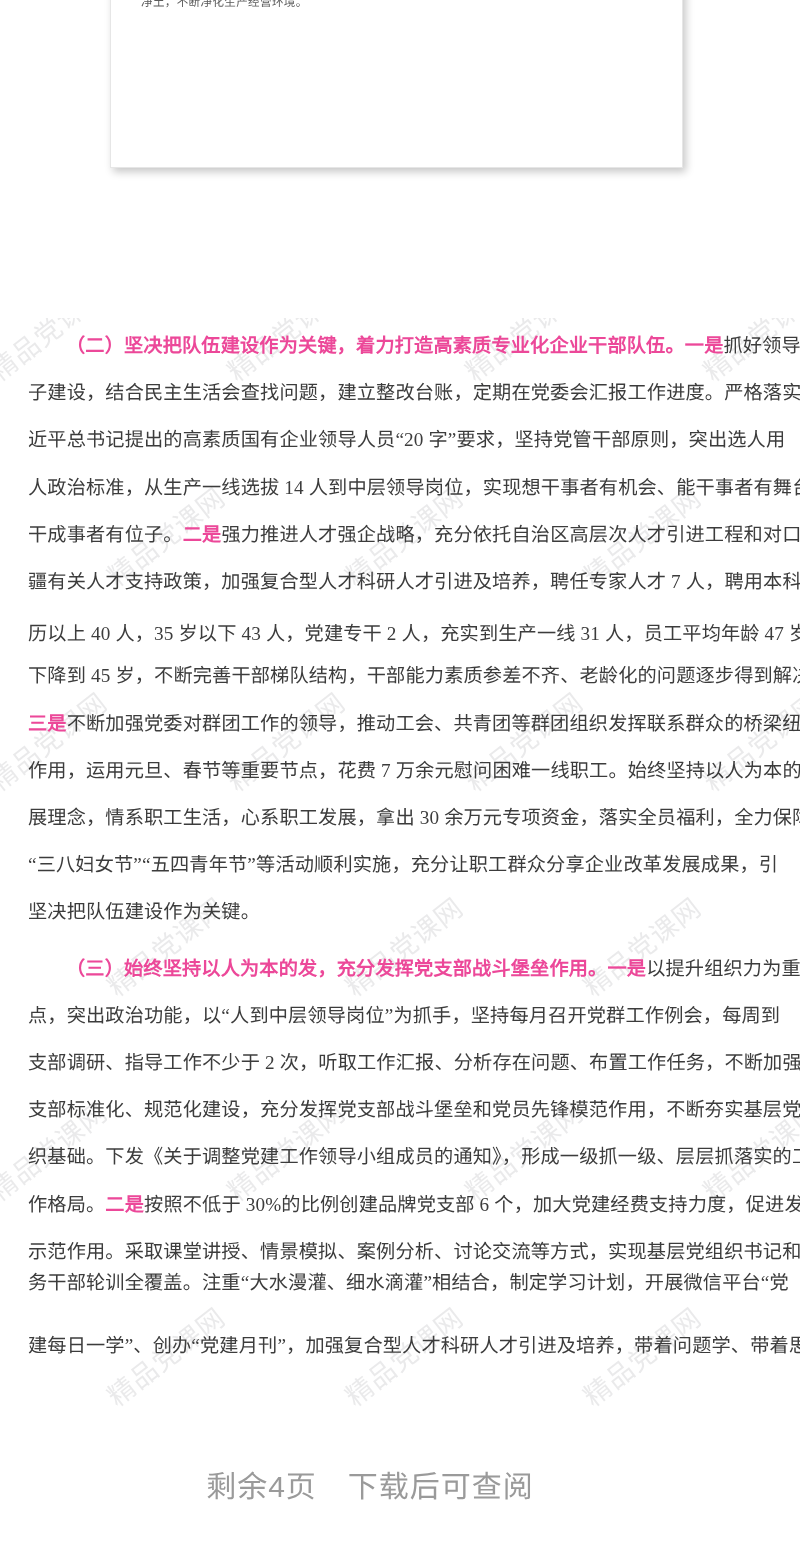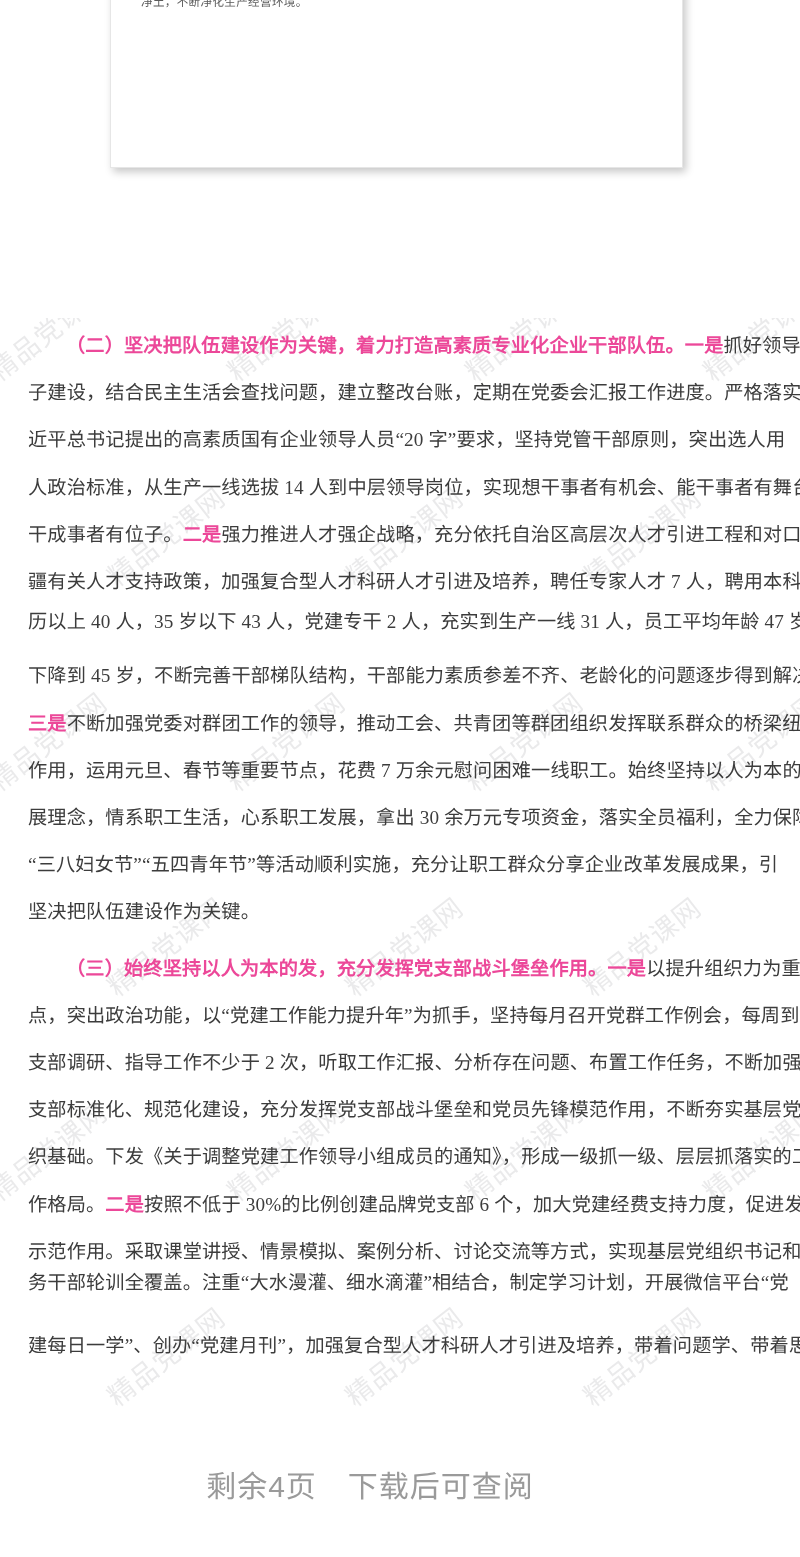--- a/index.html
+++ b/index.html
@@ -153,31 +153,31 @@
     </div>
 
   <div class="text-layer" id="text-layer">
       <div class="para">
         <div class="line indent" style="top: 14px;"><b>（二）坚决把队伍建设作为关键，着力打造高素质专业化企业干部队伍。一是</b><span>抓好领导班</span></div>
         <div class="line" style="top: 61.2px;"><span>子建设，结合民主生活会查找问题，建立整改台账，定期在党委会汇报工作进度。严格落实习</span></div>
         <div class="line" style="top: 108.4px; text-align: center;"><span>近平总书记提出的高素质国有企业领导人员“20 字”要求，坚持党管干部原则，突出选人用</span></div>
         <div class="line" style="top: 155.6px;"><span>人政治标准，从生产一线选拔 14 人到中层领导岗位，实现想干事者有机会、能干事者有舞台、</span></div>
         <div class="line" style="top: 202.8px;"><span>干成事者有位子。</span><b>二是</b><span>强力推进人才强企战略，充分依托自治区高层次人才引进工程和对口援</span></div>
         <div class="line" style="top: 250px;"><span>疆有关人才支持政策，加强复合型人才科研人才引进及培养，聘任专家人才 7 人，聘用本科学</span></div>
-        <div class="line" style="top: 290px;"><span>历以上 40 人，35 岁以下 43 人，党建专干 2 人，充实到生产一线 31 人，员工平均年龄 47 岁</span></div>
+        <div class="line" style="top: 302px;"><span>历以上 40 人，35 岁以下 43 人，党建专干 2 人，充实到生产一线 31 人，员工平均年龄 47 岁</span></div>
         <div class="line" style="top: 344.4px;"><span>下降到 45 岁，不断完善干部梯队结构，干部能力素质参差不齐、老龄化的问题逐步得到解决。</span></div>
         <div class="line" style="top: 391.6px;"><b>三是</b><span>不断加强党委对群团工作的领导，推动工会、共青团等群团组织发挥联系群众的桥梁纽带</span></div>
         <div class="line" style="top: 438.8px;"><span>作用，运用元旦、春节等重要节点，花费 7 万余元慰问困难一线职工。始终坚持以人为本的发</span></div>
         <div class="line" style="top: 486px;"><span>展理念，情系职工生活，心系职工发展，拿出 30 余万元专项资金，落实全员福利，全力保障</span></div>
         <div class="line" style="top: 533.2px;"><span>“三八妇女节”“五四青年节”等活动顺利实施，充分让职工群众分享企业改革发展成果，引</span></div>
         <div class="line" style="top: 580.4px;"><span>坚决把队伍建设作为关键。</span></div>
       </div>
       <div class="para">
         <div class="line indent" style="top: 636.6px;"><b>（三）始终坚持以人为本的发，充分发挥党支部战斗堡垒作用。一是</b><span>以提升组织力为重</span></div>
-        <div class="line" style="top: 683.8px;"><span>点，突出政治功能，以“党建工作能力提升年”为抓手，坚持每月召开党群工作例会，每周到</span></div>
+        <div class="line" style="top: 683.8px;"><span>点，突出政治功能，以“人到中层领导岗位”为抓手，坚持每月召开党群工作例会，每周到</span></div>
         <div class="line" style="top: 731px;"><span>支部调研、指导工作不少于 2 次，听取工作汇报、分析存在问题、布置工作任务，不断加强党</span></div>
         <div class="line" style="top: 778.2px;"><span>支部标准化、规范化建设，充分发挥党支部战斗堡垒和党员先锋模范作用，不断夯实基层党组</span></div>
         <div class="line" style="top: 825.4px;"><span>织基础。下发《关于调整党建工作领导小组成员的通知》，形成一级抓一级、层层抓落实的工</span></div>
         <div class="line" style="top: 872.6px;"><span>作格局。</span><b>二是</b><span>按照不低于 30%的比例创建品牌党支部 6 个，加大党建经费支持力度，促进发挥</span></div>
         <div class="line" style="top: 919.8px;"><span>示范作用。采取课堂讲授、情景模拟、案例分析、讨论交流等方式，实现基层党组织书记和党</span></div>
         <div class="line" style="top: 951px;"><span>务干部轮训全覆盖。注重“大水漫灌、细水滴灌”相结合，制定学习计划，开展微信平台“党</span></div>
         <div class="line" style="top: 1014.2px;"><span>建每日一学”、创办“党建月刊”，加强复合型人才科研人才引进及培养，带着问题学、带着思</span></div>
       </div>
     </div>
 

